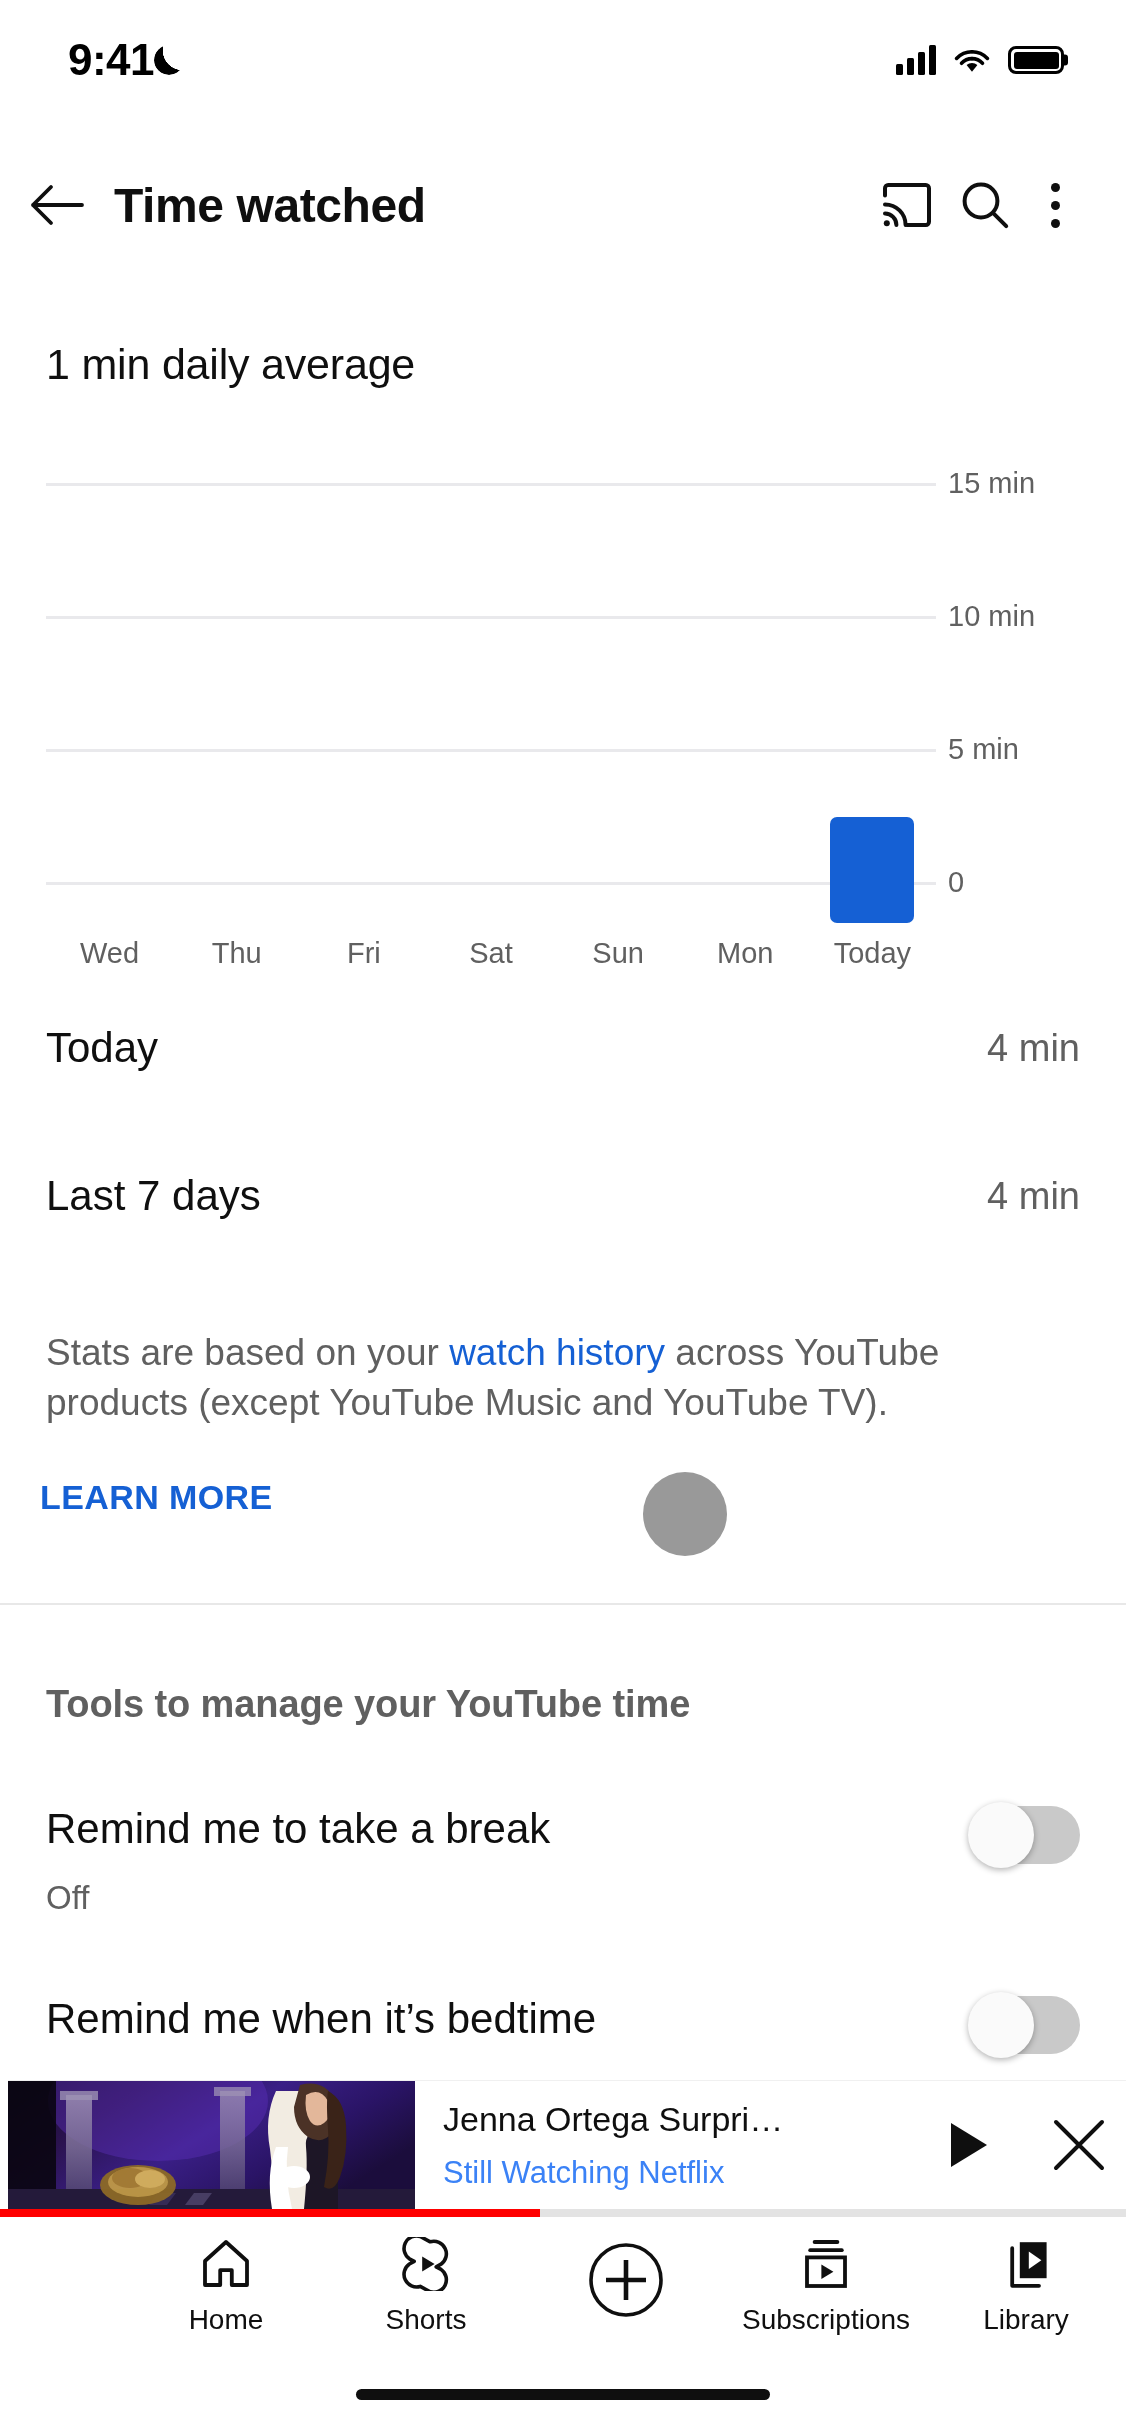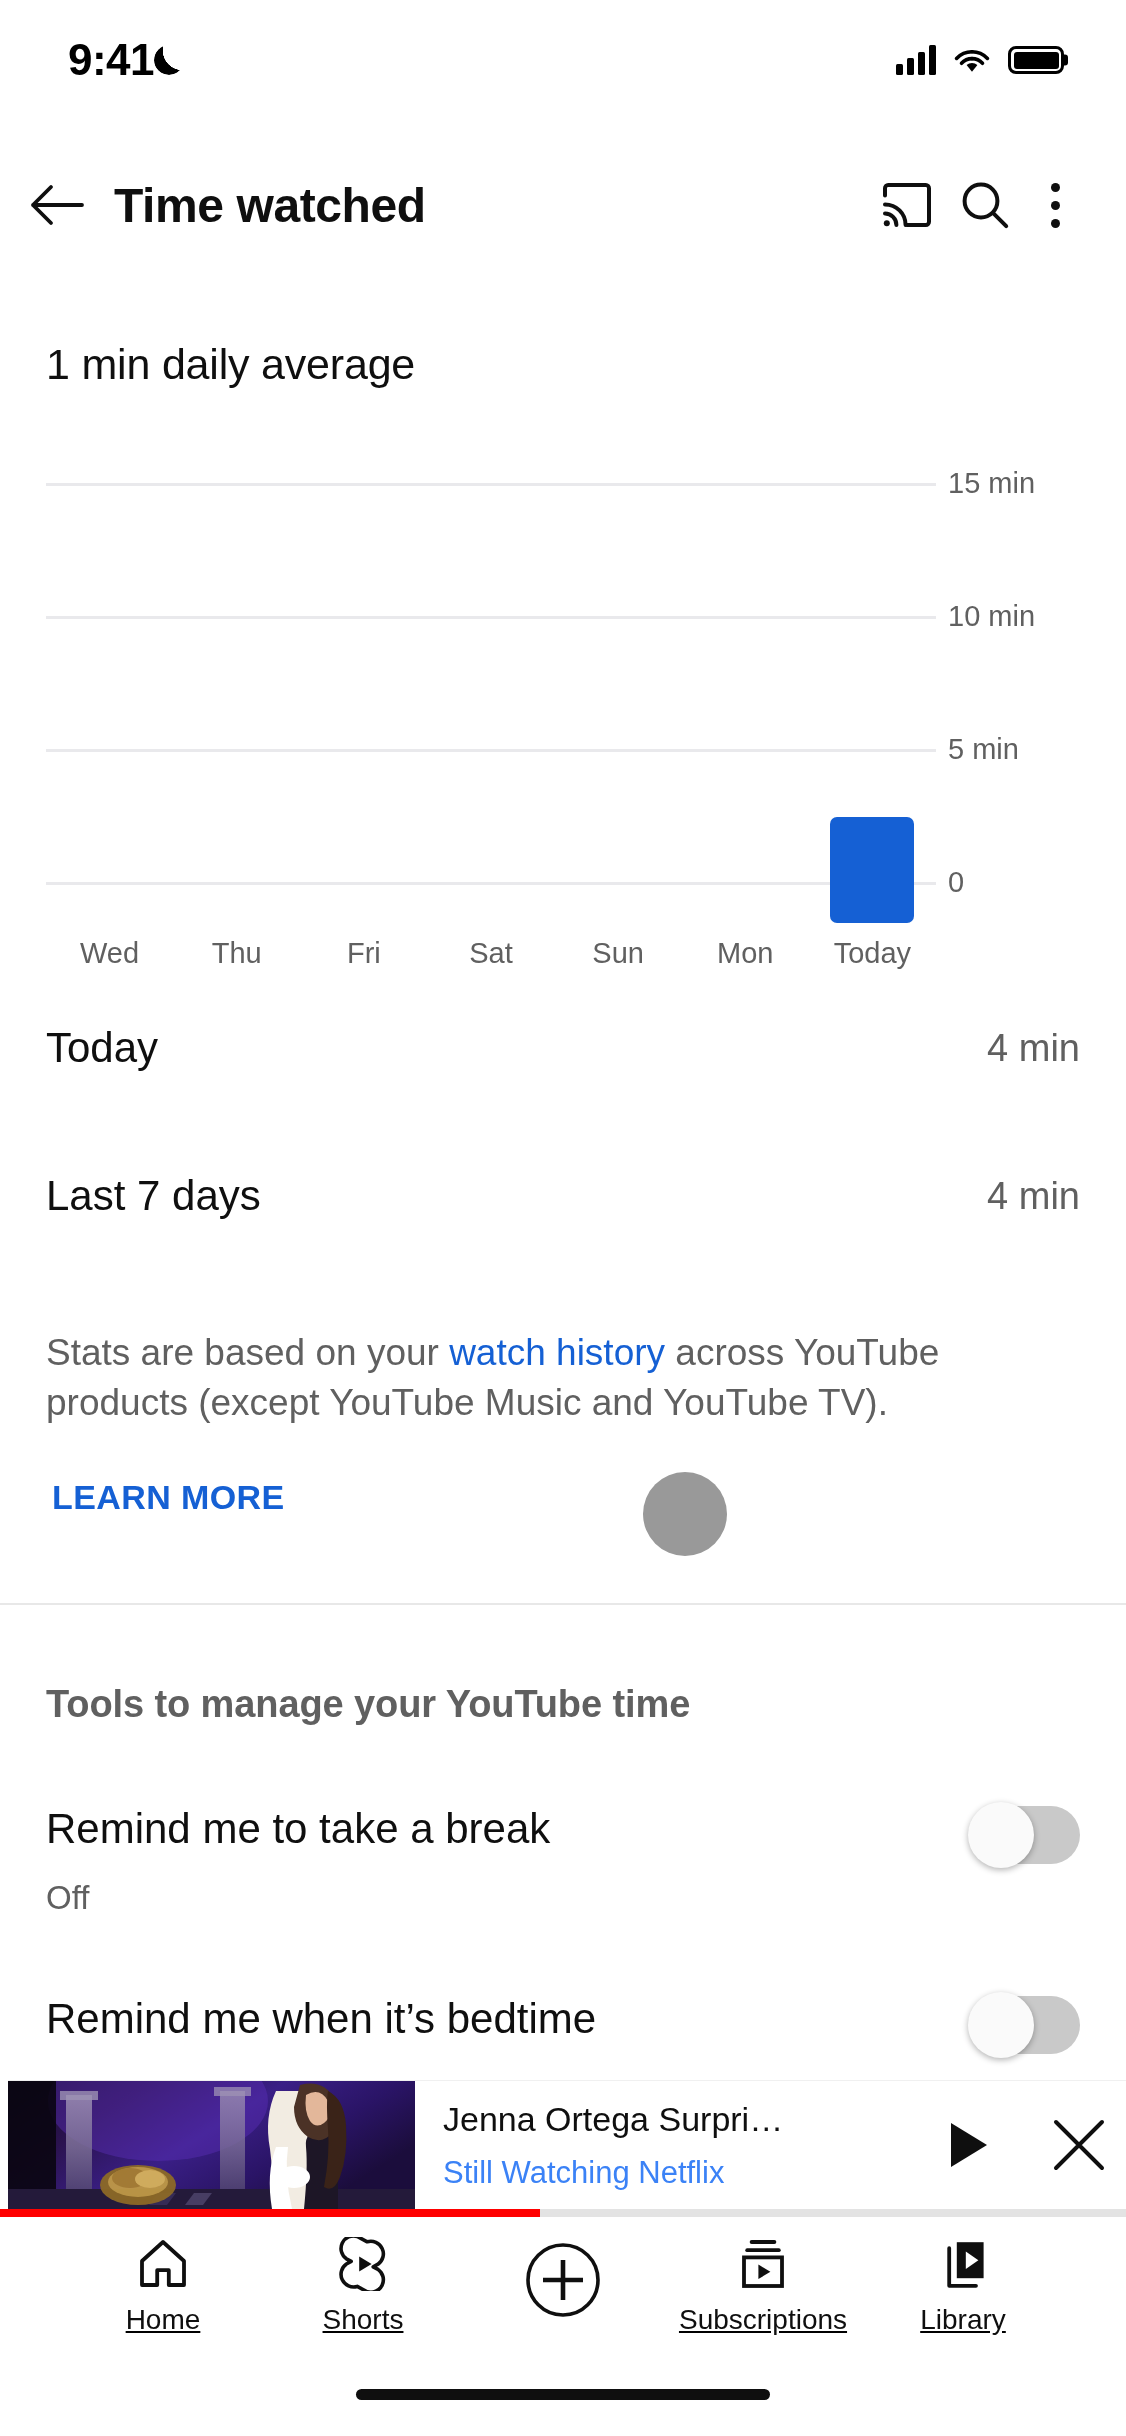--- a/index.html
+++ b/index.html
@@ -97,21 +97,21 @@
   .statrow .label { font-size:42px; color:#0f0f0f; }
   .statrow .value { font-size:38px; color:#606060; }
 
   
   .desc {
     position:absolute; left:46px; top:1328px; width:1012px;
     font-size:37px; line-height:1.36; color:#606060;
   }
   .desc a { color:#1560d4; text-decoration:none; }
   .learn {
-    position:absolute; left:52px; top:1478px;
+    position:absolute; left:40px; top:1478px;
     font-size:34px; font-weight:600; color:#1560d4; letter-spacing:0.4px;
   }
   .cursor-dot {
     position:absolute; left:643px; top:1472px;
     width:84px; height:84px; border-radius:50%; background:#999999;
   }
   .divider {
     position:absolute; left:0; width:1126px; height:2px; background:#e8e8e8;
   }
 
@@ -153,21 +153,21 @@
     border-top:22px solid transparent; border-bottom:22px solid transparent;
   }
   .progress {
     position:absolute; left:0; bottom:219px; width:1126px; height:8px; background:#e3e3e3;
   }
   .progress i { display:block; height:100%; background:#ff0000; }
 
   
   .bottomnav {
     position:absolute; left:0; bottom:80px; width:1126px; height:139px;
-    background:#fff; display:flex; align-items:center; justify-content:center;text-decoration:underline;
+    background:#fff; display:flex; align-items:center; justify-content:flex-end;
   }
   .navitem { display:flex; flex-direction:column; align-items:center; gap:13px; width:200px; }
   .navitem .nlabel { font-size:28px; color:#0f0f0f; }
   .homebar {
     position:absolute; left:50%; transform:translateX(-50%); bottom:36px;
     width:414px; height:11px; border-radius:6px; background:#0f0f0f;
   }
 </style>
 </head>
 <body>

